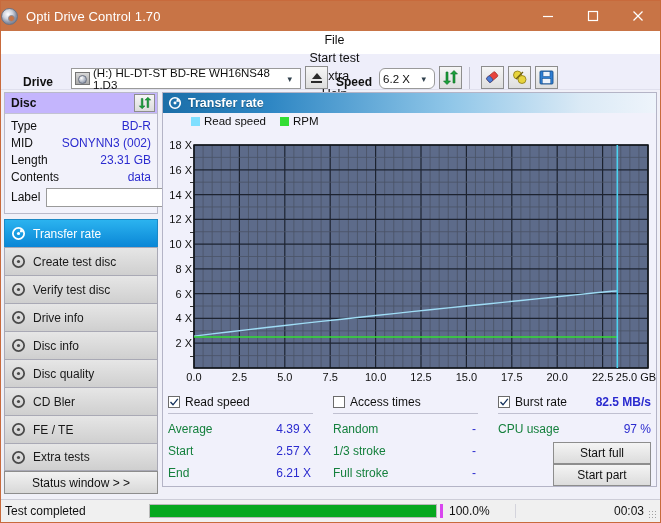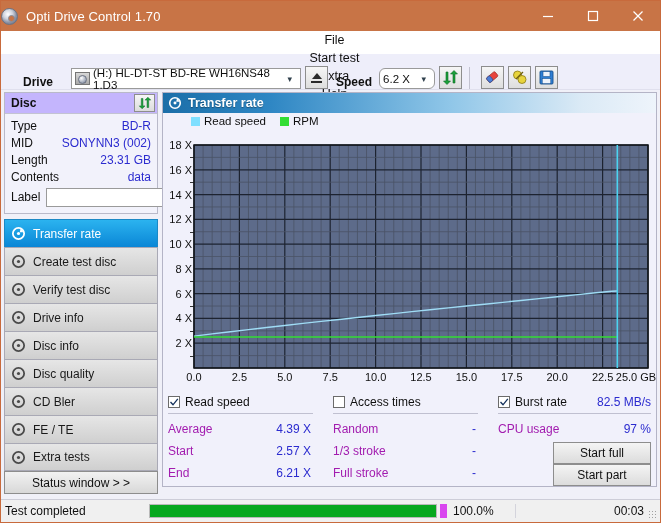--- a/index.html
+++ b/index.html
@@ -247,24 +247,24 @@
   .chk {
     width: 12px; height: 12px; background:#ffffff; border:1px solid #6b6b6b;
     display:flex;align-items:center;justify-content:center; flex:0 0 auto;
   }
   .chk svg { display:block; }
   .chk-label { margin-left: 5px; font-size: 12px; color:#101010; }
   .hr { height:1px; background:#c0c0d0; margin: 3px 20px 4px 0; }
   .srow {
     display:flex; align-items:center; height: 22px; font-size:12px;
   }
-  .skey { color:#a21caf; }
+  .skey { color:#15803d; }
   .sval { color:#2b2bcf; margin-left:auto; padding-right: 22px; }
   .sval.dash { color:#2b2bcf; }
-  .burst-val { margin-left:auto; color:#2b2bcf; font-size:12px; }
+  .burst-val { margin-left:auto; color:#2b2bcf; font-size:12px;font-weight:bold; }
   .startbtn {
     height: 22px; width: 98px;
     background: linear-gradient(#f4f4f4,#dcdcdc);
     border:1px solid #8d8d8d;
     display:flex;align-items:center;justify-content:center;
     font-size:12px; color:#101010;
     margin-left:auto;
   }
   .btn-stack { display:flex; flex-direction:column; align-items:flex-end; margin-top: 2px;}
 
@@ -276,21 +276,21 @@
     display:flex; align-items:center;
     font-size: 12px; color:#101010;
   }
   .sb-text { width: 145px; padding-left: 4px; }
   .sb-progress-cell { width: 294px; padding: 0 3px; }
   .sb-progress {
     height: 14px; background:#ffffff; border:1px solid #b9b9b9;
     position: relative; overflow: hidden;
   }
   .sb-progress .fill { position:absolute; left:0; top:0; bottom:0; background:#06a81e; }
-  .sb-pct { width: 75px; padding-left: 6px; border-left:7px solid #d946ef; }
+  .sb-pct { width: 75px; padding-left: 6px; border-left:3px solid #d946ef; }
   .sb-time { flex:1; text-align:right; padding-right: 16px; border-left:1px solid #d4d4dc; }
   .grip { position:absolute; right:2px; bottom:2px; width:10px;height:10px;
     background-image: radial-gradient(#a0a0a0 1px, transparent 1px);
     background-size: 3px 3px; }
 </style>
 </head>
 <body>
 
 <div id="app">
 

